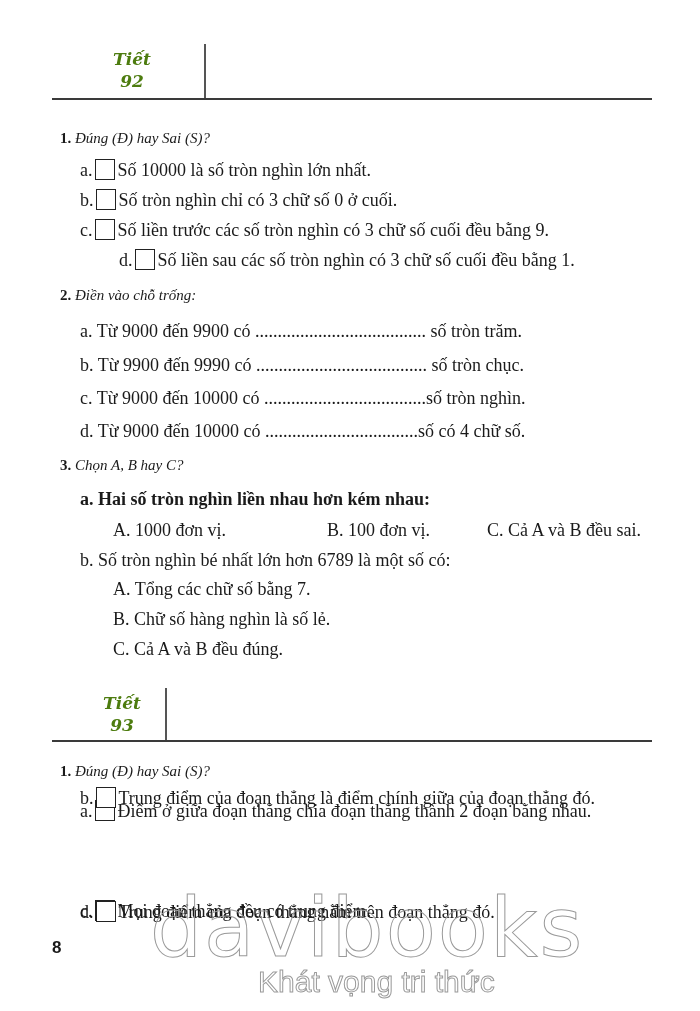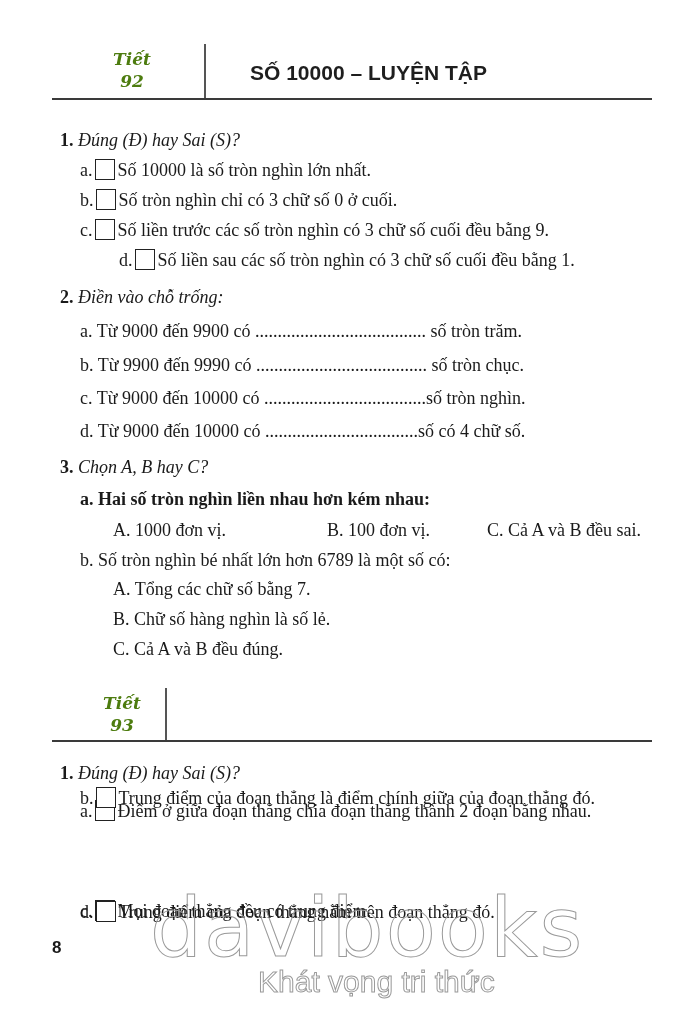--- a/index.html
+++ b/index.html
@@ -12,21 +12,21 @@
     .rule { position: absolute; left: 0; right: 0; height: 2px; background: #3a3a3a; }
     .vsep { position: absolute; width: 2px; background: #555; }
     .tiet-label {
       position: absolute; text-align: center; font-style: italic; font-weight: bold;
       font-family: "DejaVu Serif", serif; font-size: 17px; color: #4d7c0f; line-height: 22px;
     }
     .lesson-title {
       position: absolute; font-family: "Liberation Sans", "DejaVu Sans", sans-serif;
       font-weight: bold; font-size: 21px; color: #1e1e1e; white-space: nowrap;
     }
-    .q-head { position: absolute; left: 60px; font-size: 18px; white-space: nowrap; }
+    .q-head { position: absolute; left: 60px; font-size: 15px; white-space: nowrap; }
     .q-head .num { font-weight: bold; }
     .q-head .txt { font-style: italic; }
     .line { position: absolute; font-size: 18px; white-space: nowrap; }
     .box {
       display: inline-block; width: 18px; height: 19px; border: 1.5px solid #222;
       vertical-align: -4px; margin: 0 3px 0 2px; background: #fff;
     }
     .page-num {
       position: absolute; left: 52px; top: 938px; font-family: "Liberation Sans", sans-serif;
       font-weight: bold; font-size: 17px;
@@ -43,21 +43,20 @@
   </style>
 </head>
 <body>
 
 <div class="lesson-header" style="top:44px;height:56px;">
   <div class="tiet-label" style="left:40px;width:80px;top:4px;">
     <div>Tiết</div>
     <div>92</div>
   </div>
   <div class="vsep" style="left:152px;top:0;height:55px;"></div>
-  <div class="lesson-title" style="left:198px;top:17px;">SỐ 10000 – LUYỆN TẬP</div>
   <div class="rule" style="top:54px;"></div>
 </div>
 
 <div class="q-head" style="top:130px;">
   <span class="num">1.</span>
   <span class="txt">Đúng (Đ) hay Sai (S)?</span>
 </div>
 <div class="line" style="left:80px;top:159px;">
   <span>a.</span><span class="box"></span><span>Số 10000 là số tròn nghìn lớn nhất.</span>
 </div>

